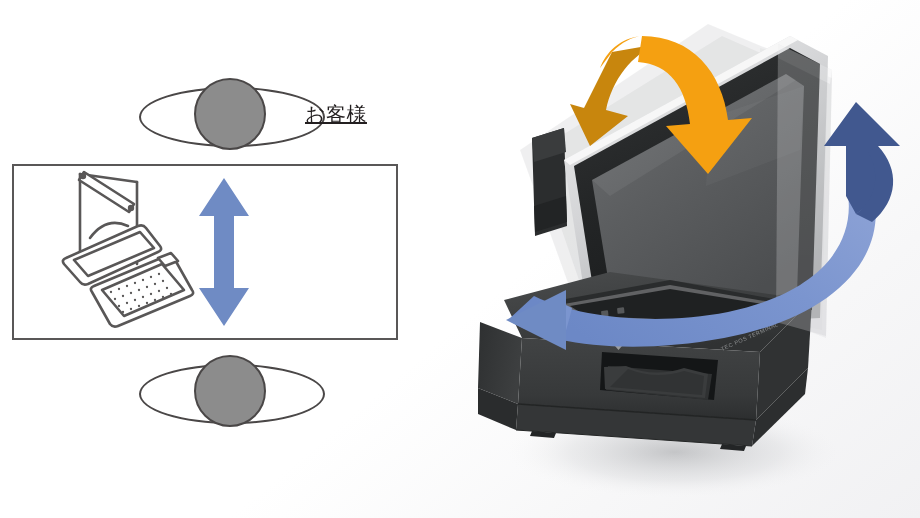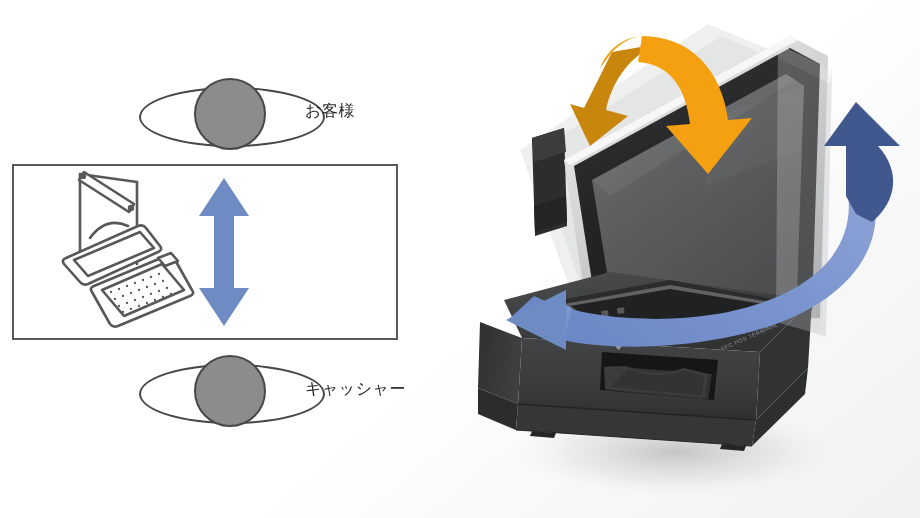--- a/index.html
+++ b/index.html
@@ -51,24 +51,25 @@
     top: 0px;
     width: 72px;
     height: 72px;
     border-radius: 50%;
     background: #8c8c8c;
     border: 2px solid #4a4747;
     box-sizing: border-box;
   }
   .person-label {
     position: absolute;
-    font-size: 16px;
+    font-size: 20px;
     color: #231f20;
     letter-spacing: 0.5px;
     white-space: nowrap;
+    text-decoration: underline;
   }
 
   #customer-group { left: 139px; top: 78px; }
   #customer-label { left: 305px; top: 101px; }
   #cashier-group  { left: 139px; top: 355px; }
   #cashier-label  { left: 305px; top: 379px; }
 
   
   #counter-frame {
     position: absolute;
@@ -182,21 +183,20 @@
     </svg>
 
     <svg id="vertical-arrow" viewBox="0 0 56 152">
       <polygon points="28,2 53,40 38,40 38,112 53,112 28,150 3,112 18,112 18,40 3,40" fill="#6f8bc4"></polygon>
     </svg>
 
     <div class="person" id="cashier-group">
       <div class="body-ellipse"></div>
       <div class="head"></div>
     </div>
-    <div class="person-label" id="cashier-label">キャッシャー</div>
   </div>
 
   <div id="right-panel">
     <svg id="pos-svg" width="460" height="518" viewBox="0 0 460 518">
       <defs>
         <linearGradient id="screenGrad" x1="0" y1="0" x2="0.7" y2="1">
           <stop offset="0%" stop-color="#6d6f71"></stop>
           <stop offset="48%" stop-color="#5c5e60"></stop>
           <stop offset="100%" stop-color="#4c4e50"></stop>
         </linearGradient>

